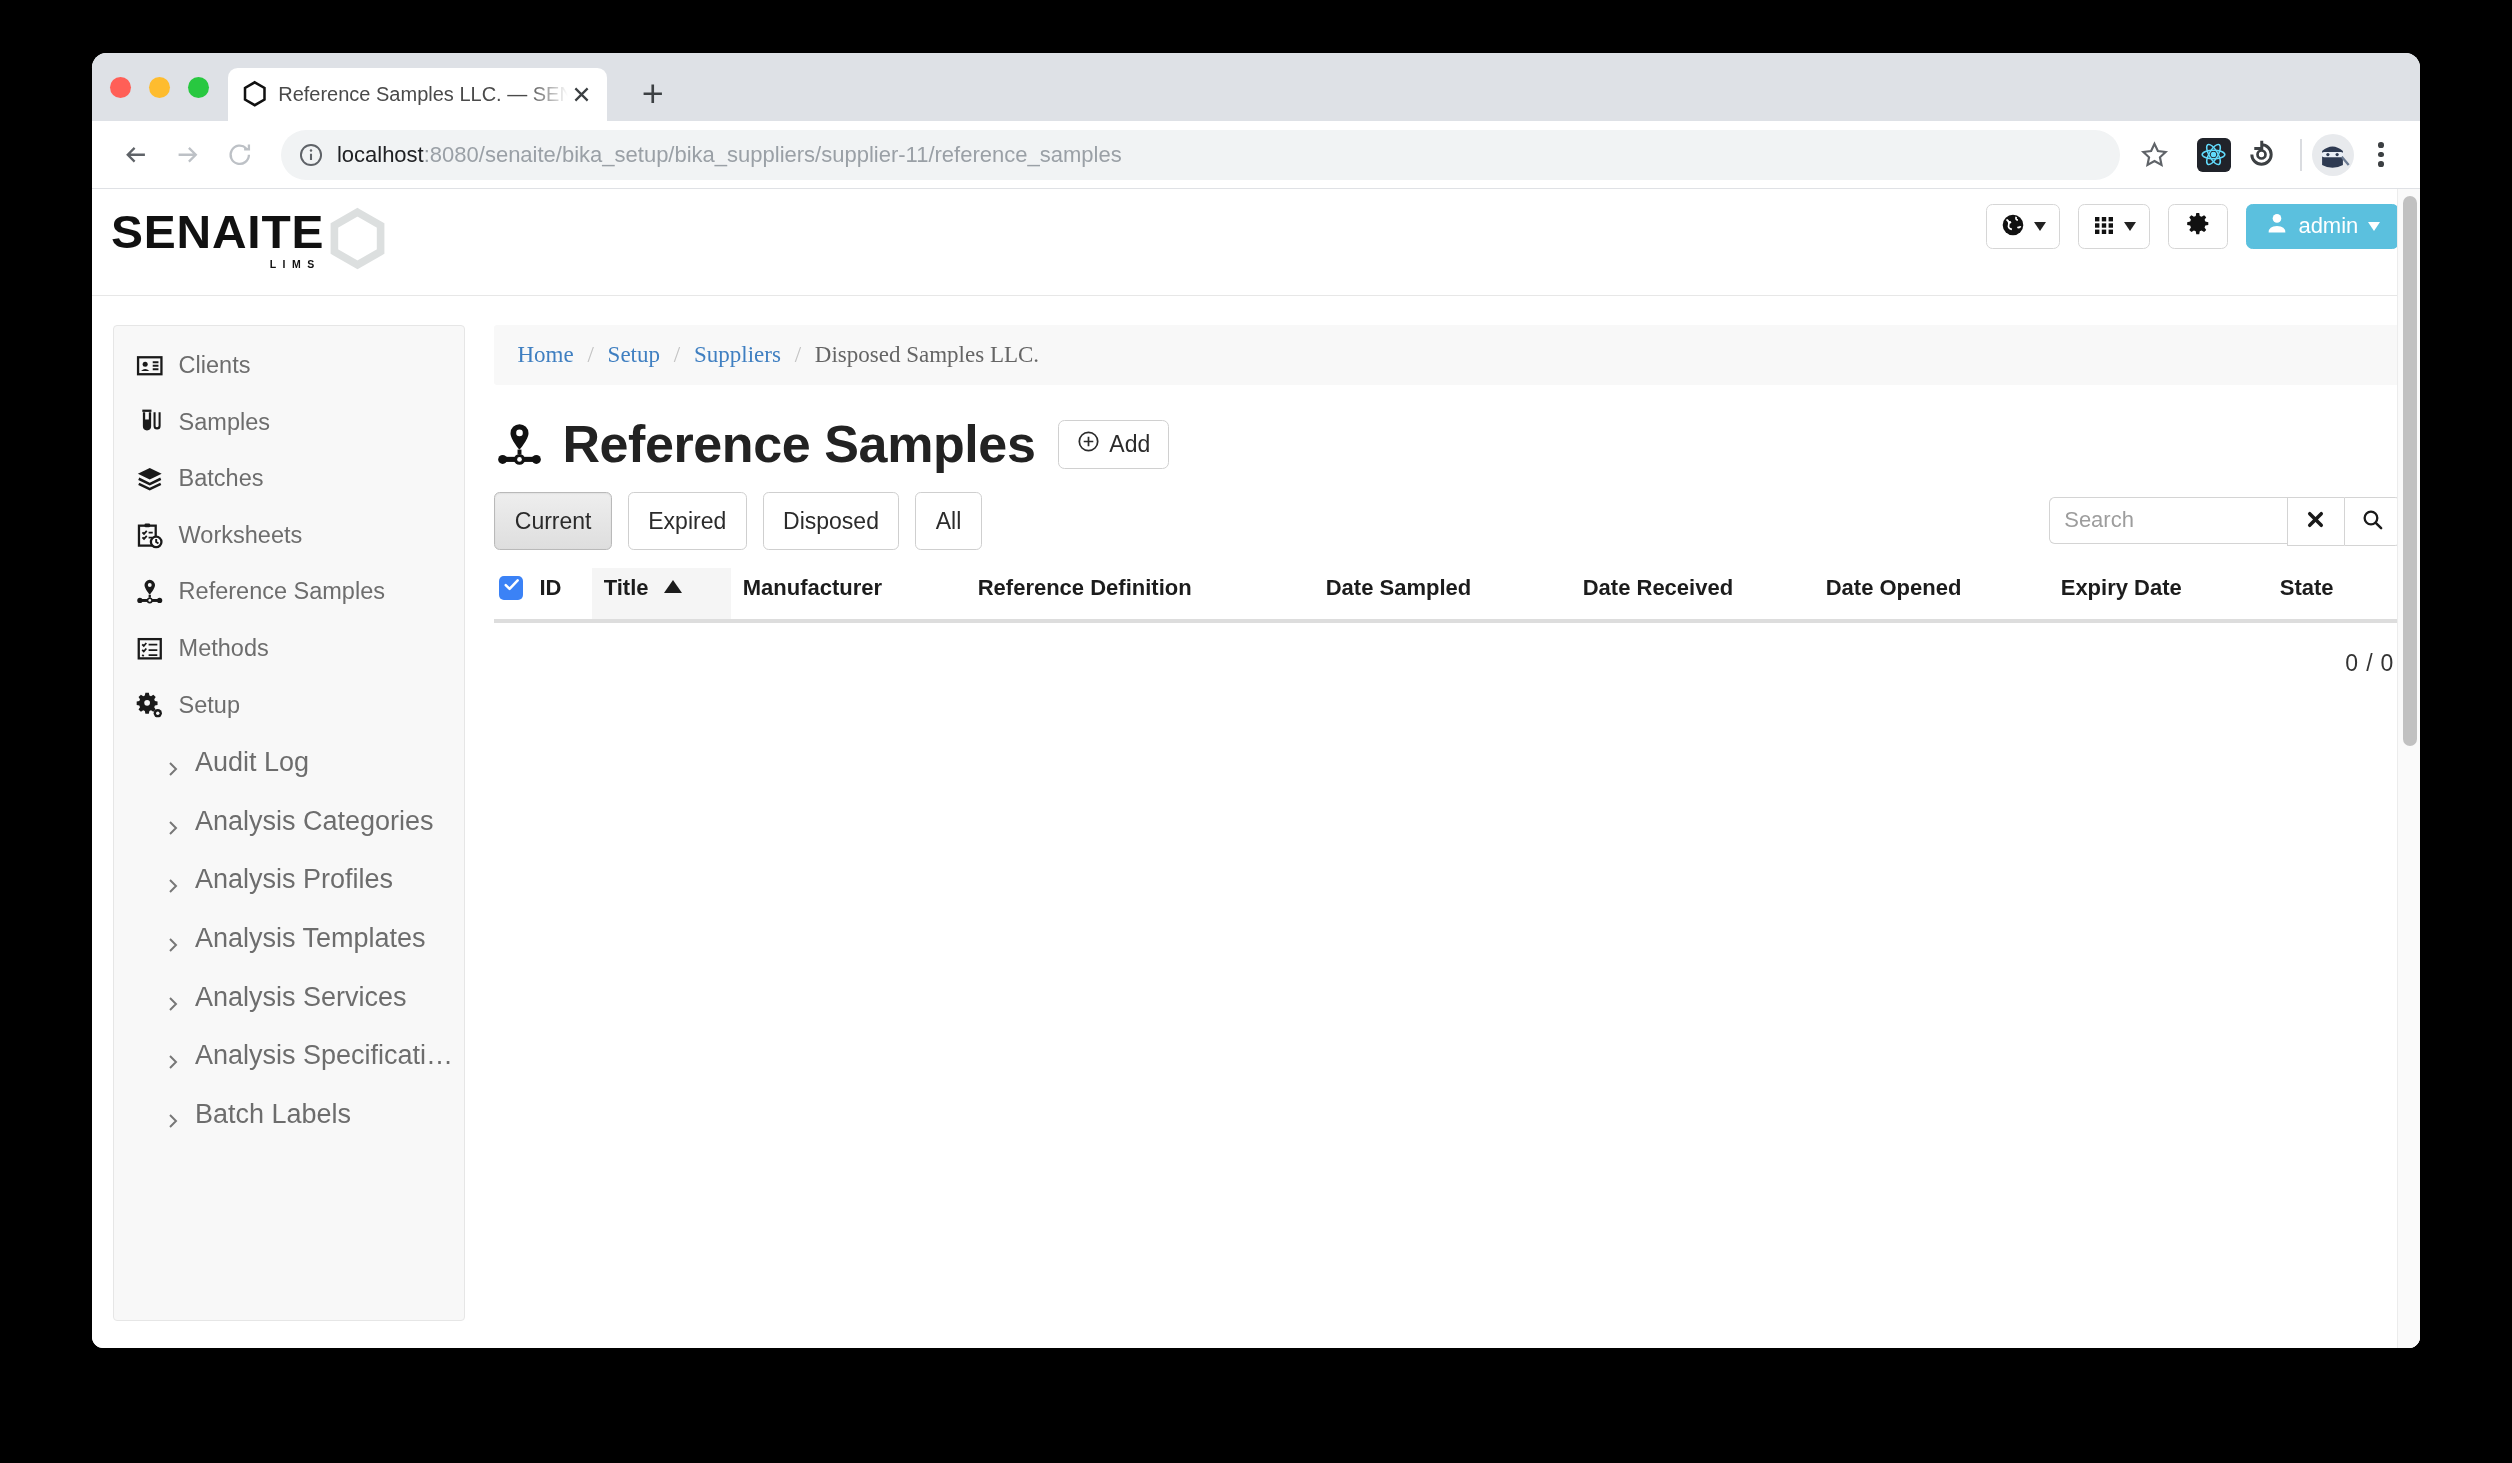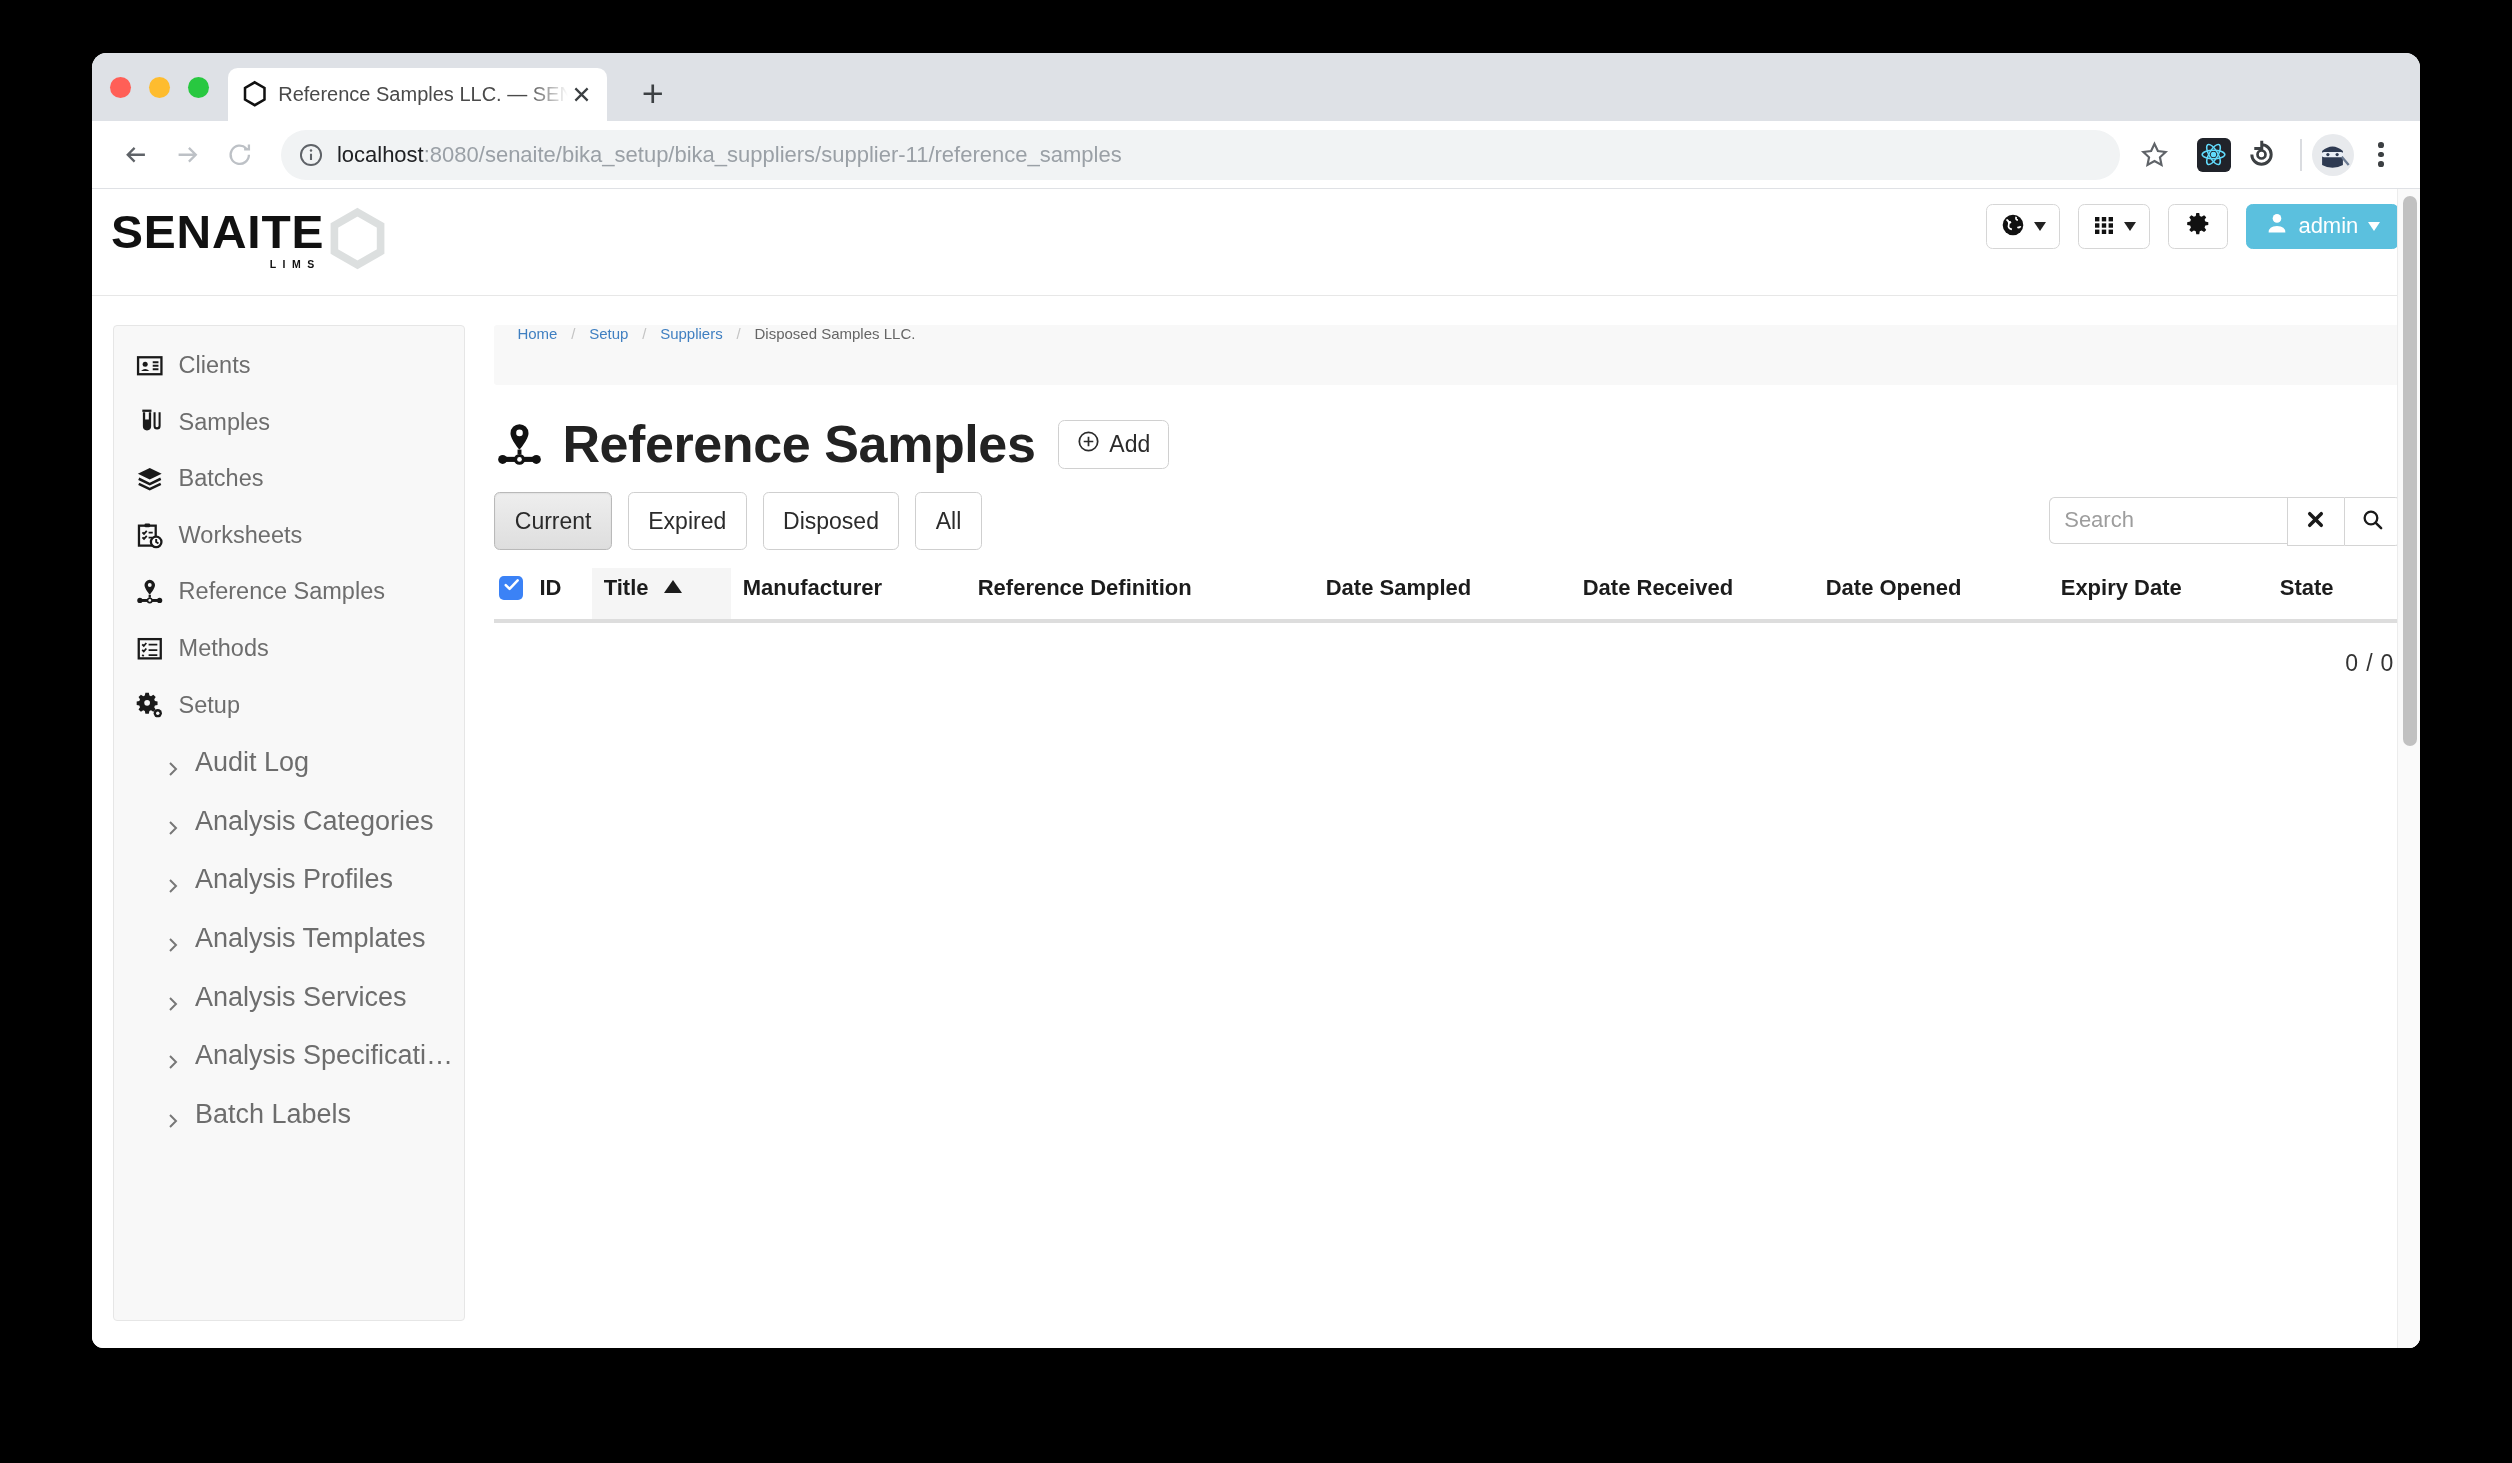--- a/index.html
+++ b/index.html
@@ -323,24 +323,25 @@
     flex: 1 1 auto;
     padding-left: 29px;
     min-width: 0;
   }
 
   #breadcrumb {
     height: 60px;
     background: #f8f8f8;
     border-radius: 3.2px;
     display: flex;
-    align-items: flex-start;
+    align-items: center;
     padding: 0 23px;
     gap: 0;
-    font-size: 15px;
+    font-size: 23px;
+    font-family: Liberation Serif, serif;
   }
   #breadcrumb a { color: #3f7fc1; text-decoration: none; }
   #breadcrumb .crumb-sep { color: #c3c3c3; padding: 0 13.8px; }
   #breadcrumb .crumb-current { color: #656565; }
 
   #page-title-row {
     display: flex;
     align-items: center;
     gap: 18px;
     margin-top: 29px;

